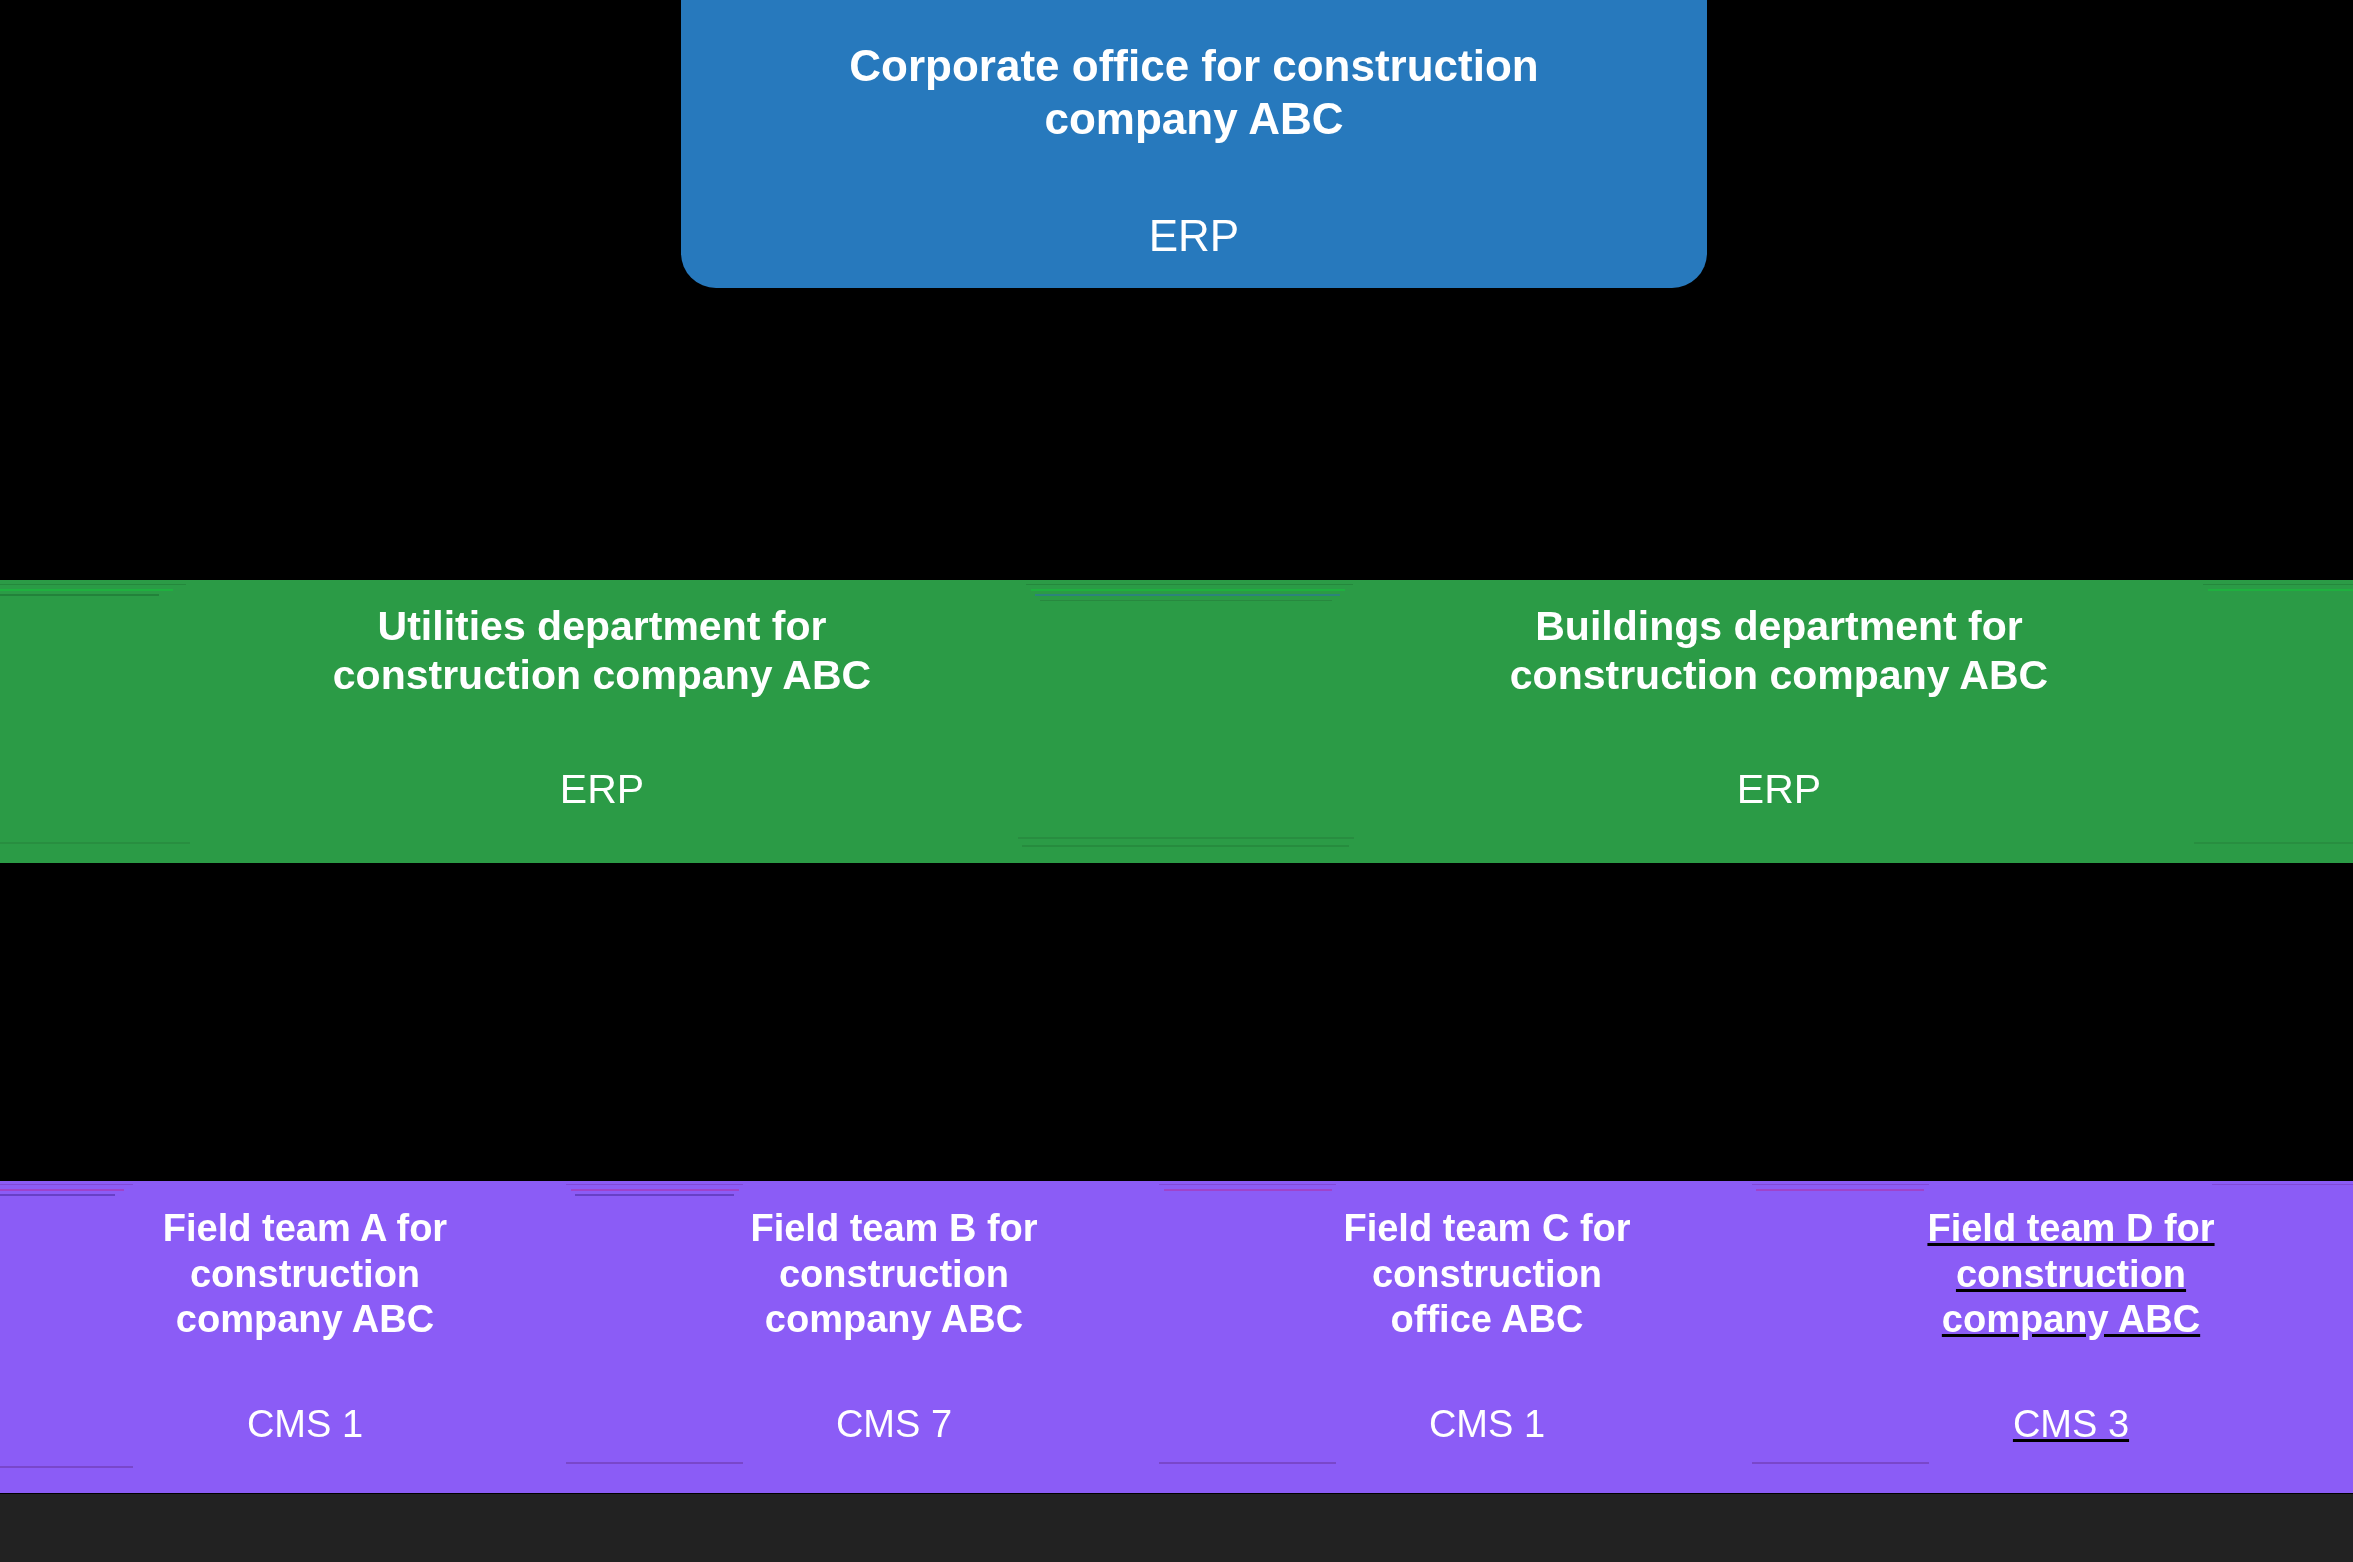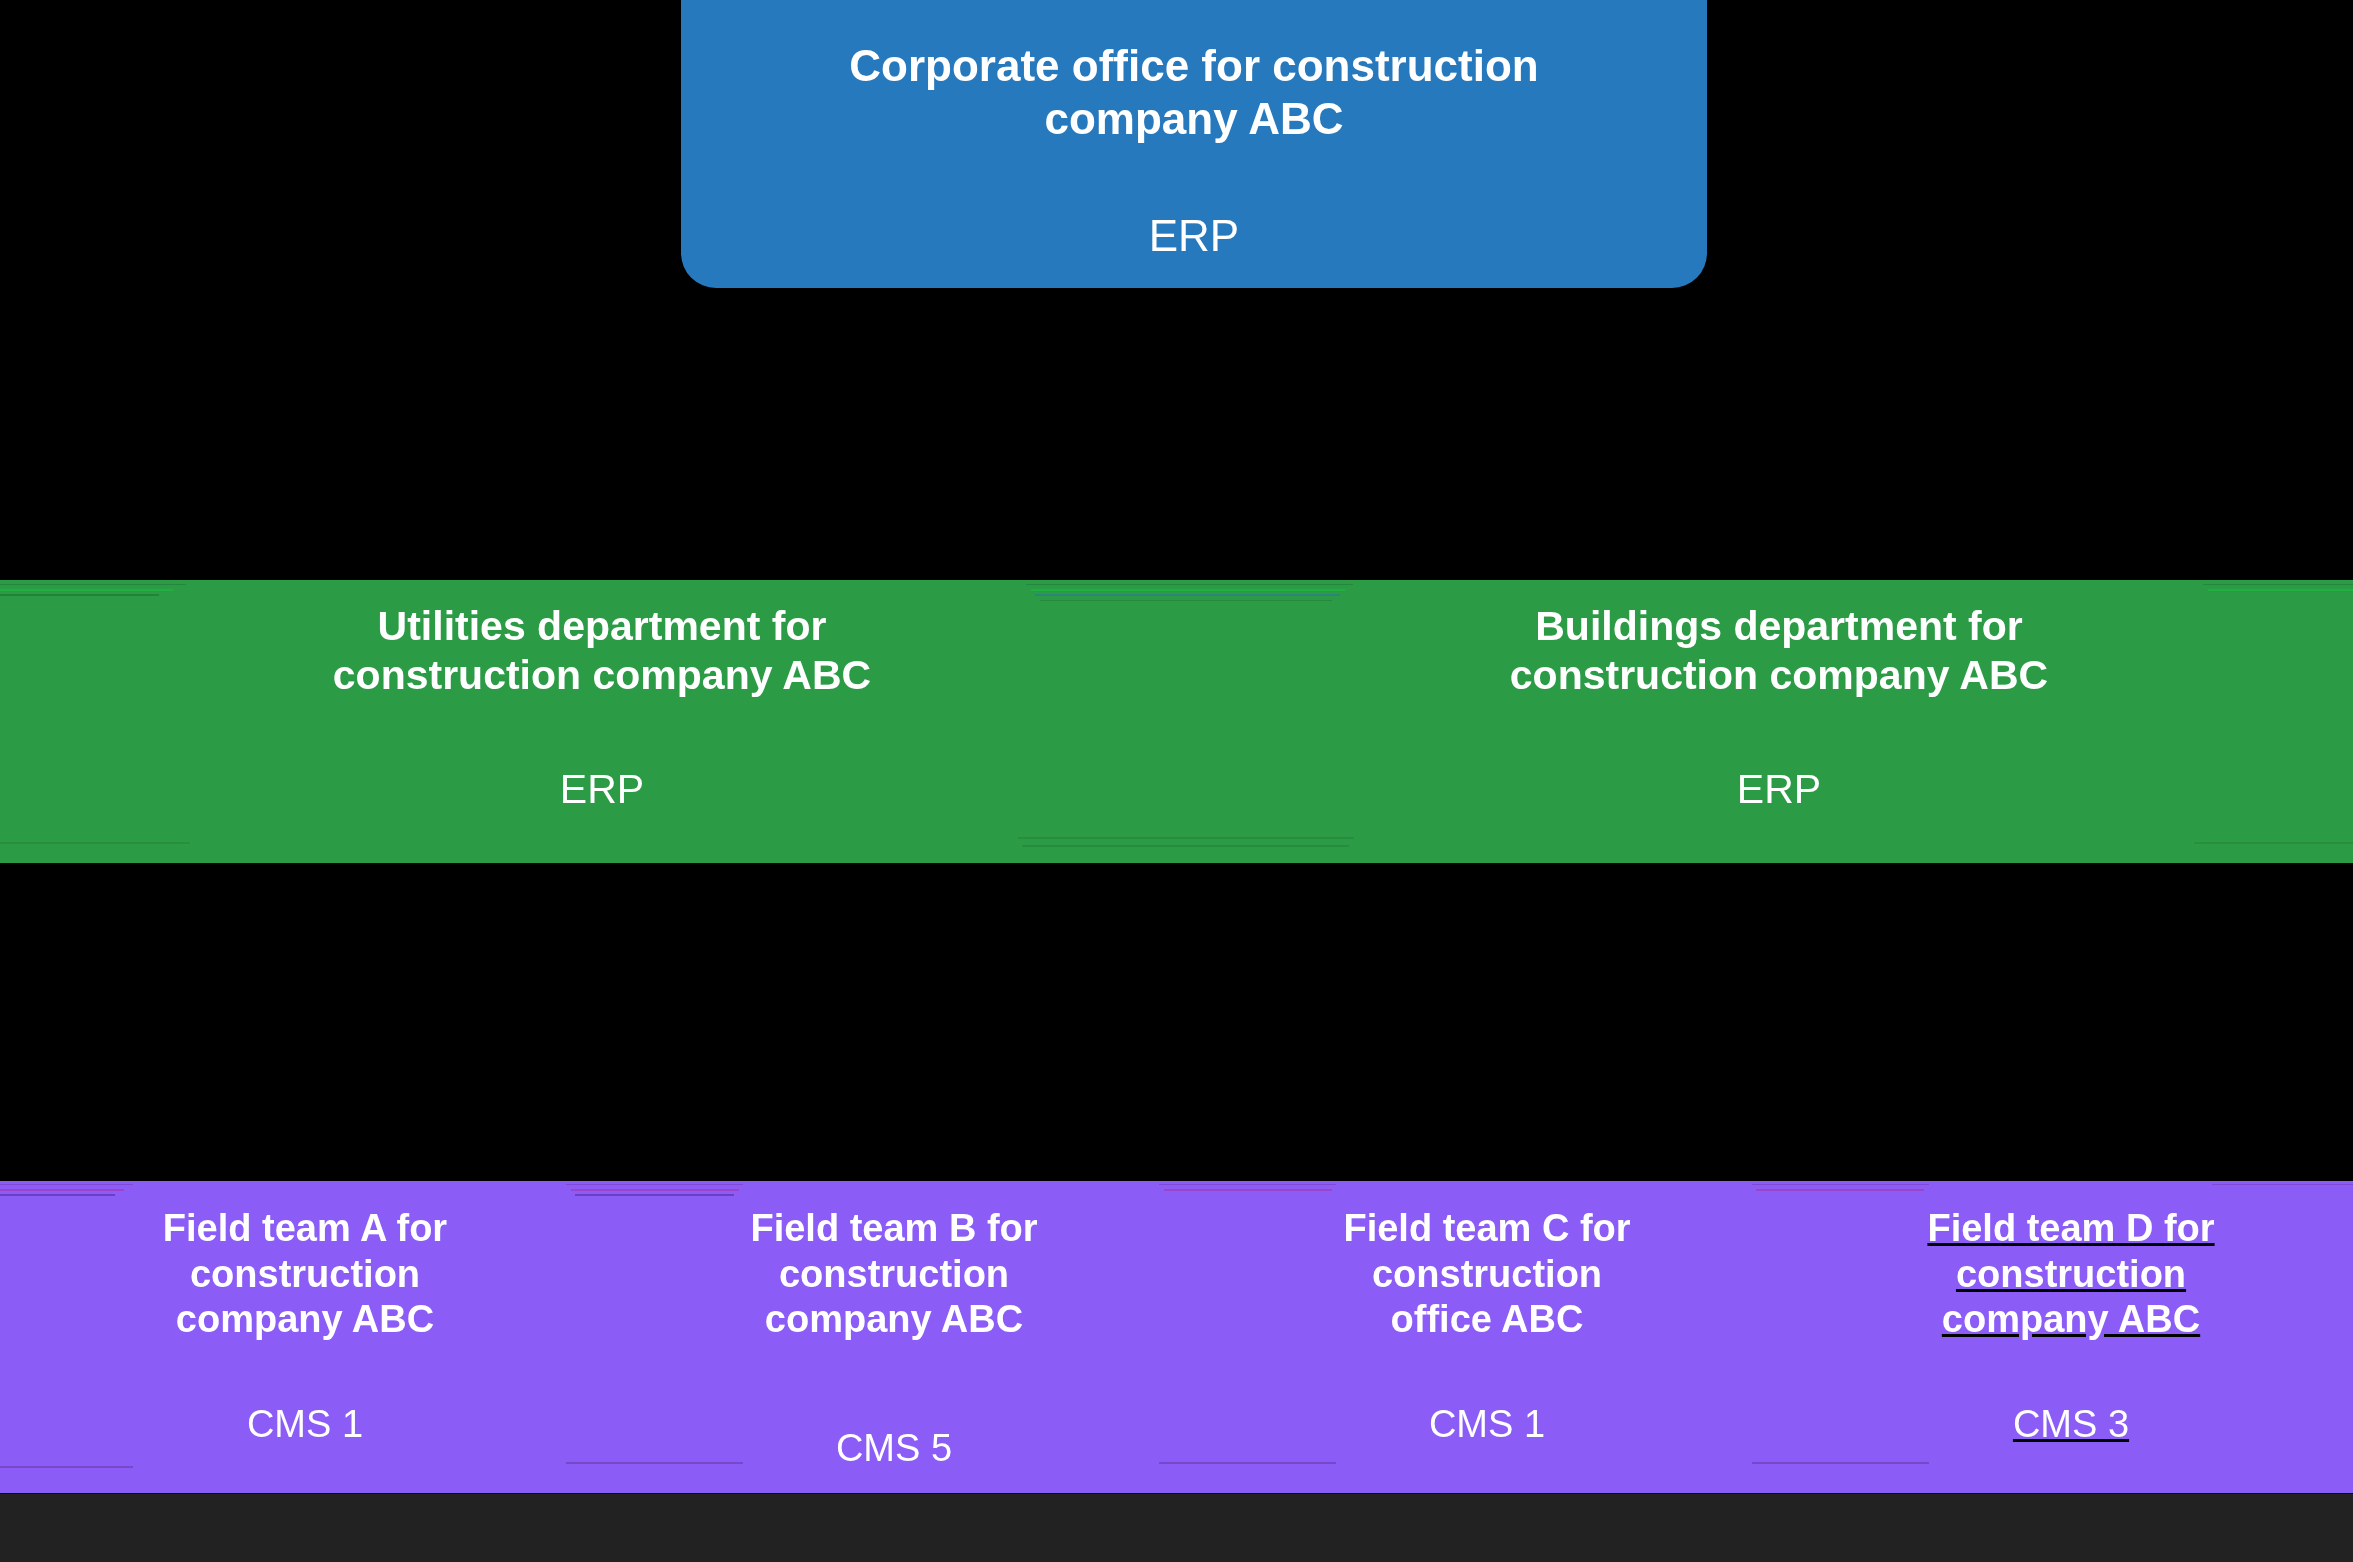--- a/index.html
+++ b/index.html
@@ -128,21 +128,21 @@
   }
   .tier3-node .node-title {
     font-size: 38px;
     width: 478px;
   }
   .tier3-node .node-system {
     font-size: 38px;
     margin-top: 59px;
   }
   #tier3-node-0 { left: 66px;   width: 478px; }
-  #tier3-node-1 { left: 655px;  width: 478px; gap: 24px; }
+  #tier3-node-1 { left: 655px;  width: 478px; }
   #tier3-node-2 { left: 1248px; width: 478px; }
   #tier3-node-3 { left: 1832px; width: 478px; text-decoration: underline; }
 
   
   .bottom-strip {
     position: absolute;
     left: 0;
     top: 1494px;
     width: 2354px;
     height: 69px;
@@ -215,21 +215,21 @@
       <div class="node-title">Field team A for
 construction
 company ABC</div>
       <div class="node-system">CMS 1</div>
     </div>
 
     <div class="tier3-node" id="tier3-node-1">
       <div class="node-title">Field team B for
 construction
 company ABC</div>
-      <div class="node-system">CMS 5</div>
+      <div class="node-system">CMS 7</div>
     </div>
 
     <div class="tier3-node" id="tier3-node-2">
       <div class="node-title">Field team C for
 construction
 office ABC</div>
       <div class="node-system">CMS 1</div>
     </div>
 
     <div class="tier3-node" id="tier3-node-3">

